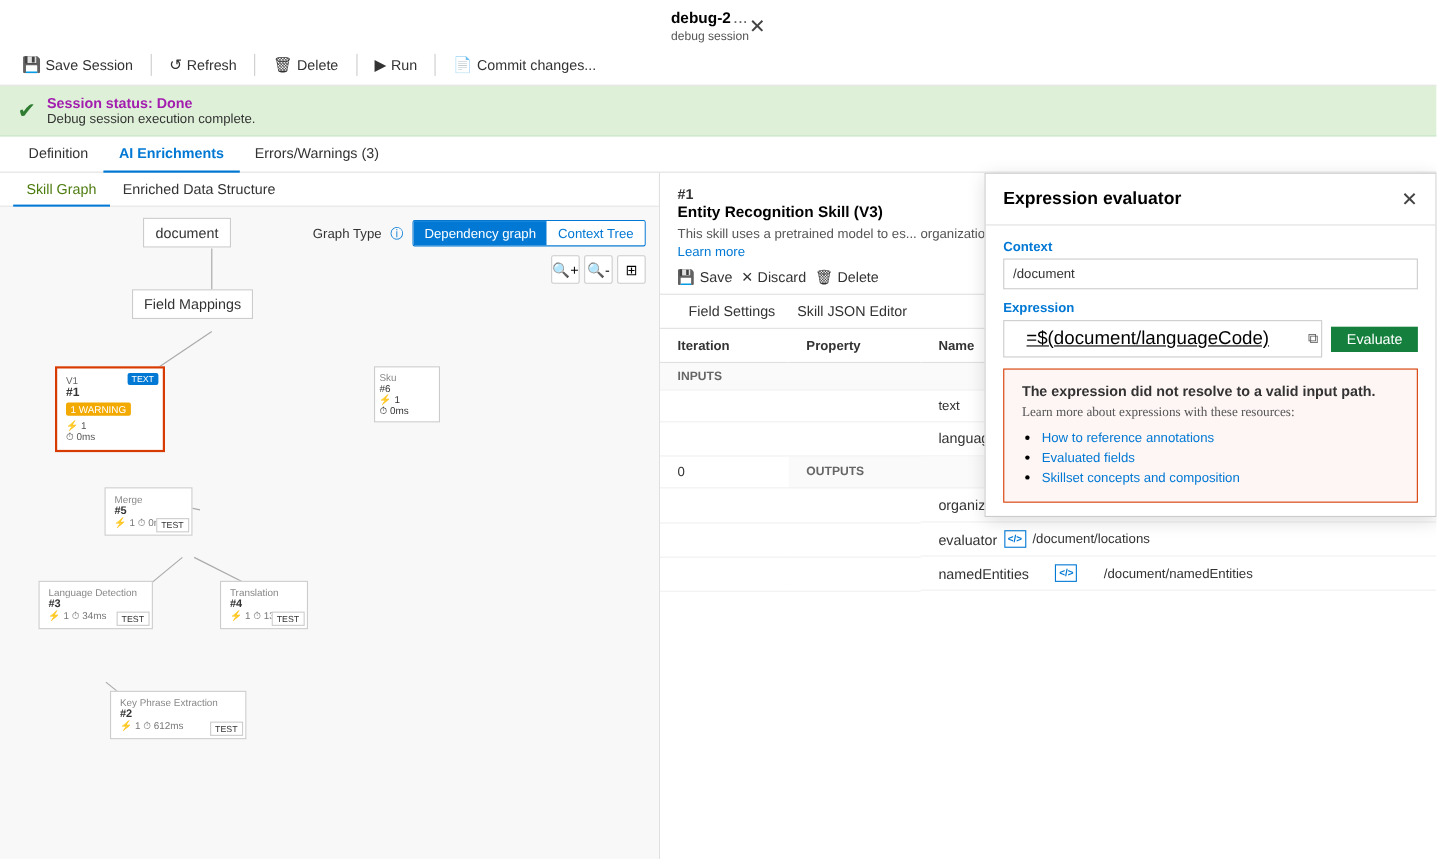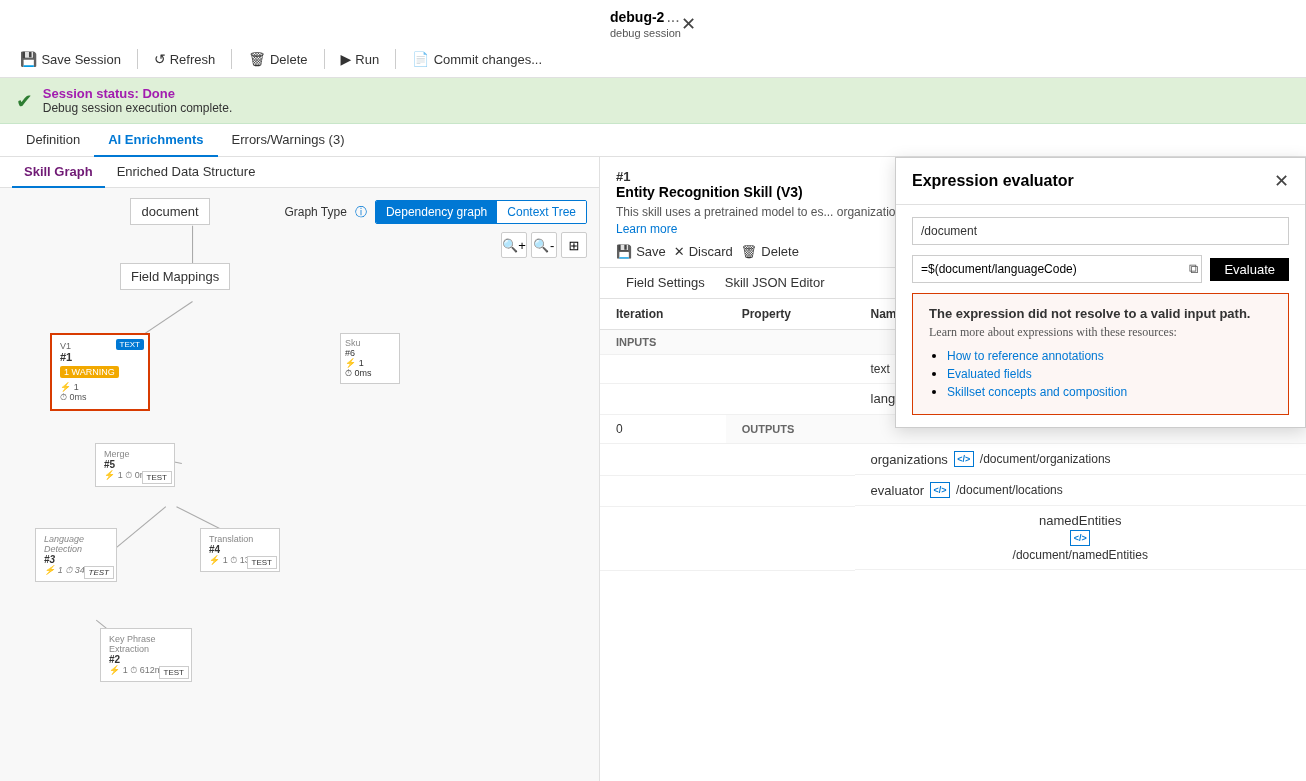--- a/index.html
+++ b/index.html
@@ -51,21 +51,21 @@
     .left-panel { width: 600px; display: flex; flex-direction: column; border-right: 1px solid #e0e0e0; }
 
     .sub-tabs {
       display: flex; gap: 0; padding: 0 12px;
       border-bottom: 1px solid #e0e0e0;
     }
     .sub-tab {
       padding: 7px 12px; cursor: pointer; color: #333; font-size: 13px;
       border-bottom: 2px solid transparent; margin-bottom: -1px;
     }
-    .sub-tab.active { color: #701a75; border-bottom-color: #0078d4; font-weight: 700; }
+    .sub-tab.active { color: #4d7c0f; border-bottom-color: #0078d4; font-weight: 400; }
 
     .graph-area { flex: 1; position: relative; overflow: hidden; background: #f8f8f8; }
 
     .graph-type-selector {
       position: absolute; top: 12px; right: 12px;
       display: flex; align-items: center; gap: 8px; z-index: 10;
     }
     .graph-type-label { color: #333; font-size: 12px; }
     .graph-type-info { color: #0078d4; font-size: 12px; cursor: pointer; }
     .graph-tabs { display: flex; border: 1px solid #0078d4; border-radius: 2px; overflow: hidden; }
@@ -112,31 +112,31 @@
     .node-skill-stats { font-size: 9px; color: #555; margin-top: 2px; }
     .node-skill-badge { background: #0078d4; color: #fff; font-size: 8px; padding: 1px 4px; border-radius: 2px; position: absolute; right: 4px; top: 4px; }
     .node-merge {
       position: absolute; top: 255px; left: 95px;
       background: #fff; border: 1px solid #ccc;
       padding: 5px 8px; font-size: 10px; color: #333; width: 80px;
     }
     .node-lang-detect {
       position: absolute; top: 340px; left: 35px;
       background: #fff; border: 1px solid #ccc;
-      padding: 5px 8px; font-size: 10px; color: #333; width: 82px; font-style: italic;
+      padding: 5px 8px; font-size: 10px; color: #333; width: 104px;
     }
     .node-translation {
       position: absolute; top: 340px; left: 200px;
       background: #fff; border: 1px solid #ccc;
       padding: 5px 8px; font-size: 10px; color: #333; width: 80px;
     }
     .node-keyphrase {
       position: absolute; top: 440px; left: 100px;
       background: #fff; border: 1px solid #ccc;
-      padding: 5px 8px; font-size: 10px; color: #333; width: 92px;
+      padding: 5px 8px; font-size: 10px; color: #333; width: 124px;
     }
     .node-small-header { color: #888; font-size: 9px; }
     .node-small-num { font-size: 10px; font-weight: 600; }
     .node-small-stats { font-size: 9px; color: #777; }
     .test-btn {
       font-size: 8px; background: #fff; border: 1px solid #ccc;
       padding: 1px 4px; cursor: pointer; position: absolute; right: 2px; bottom: 2px;
     }
     .node-output-box {
       position: absolute; top: 145px; right: 80px;
@@ -209,23 +209,23 @@
     .expr-panel-close { background: none; border: none; cursor: pointer; font-size: 18px; color: #444; }
 
     .expr-panel-body { padding: 12px 16px; }
     .expr-label { font-size: 12px; font-weight: 600; color: #0078d4; margin-bottom: 4px; }
     .expr-input {
       width: 100%; padding: 6px 8px; border: 1px solid #ccc;
       font-size: 12px; color: #333; margin-bottom: 10px;
     }
     .expr-row { display: flex; gap: 8px; align-items: center; margin-bottom: 10px; }
     .expr-input-with-btn { flex: 1; position: relative; }
-    .expr-input-with-btn input { width: 100%; padding: 6px 30px 6px 8px; border: 1px solid #ccc; font-size: 12px; }
+    .expr-input-with-btn input { width: 100%; padding: 6px 30px 6px 20px; border: 1px solid #ccc; font-size: 17px; text-decoration: underline; }
     .copy-btn { position: absolute; right: 4px; top: 50%; transform: translateY(-50%); background: none; border: none; cursor: pointer; color: #555; font-size: 13px; }
-    .evaluate-btn { background: #000000; color: #fff; border: none; padding: 4px 14px; cursor: pointer; font-size: 13px; white-space: nowrap; }
+    .evaluate-btn { background: #15803d; color: #fff; border: none; padding: 4px 14px; cursor: pointer; font-size: 13px; white-space: nowrap; }
 
     .error-box {
       border: 1px solid #d83b01; background: #fdf6f4;
       padding: 12px 16px; margin-top: 8px;
     }
     .error-title { font-weight: 600; color: #333; font-size: 13px; margin-bottom: 4px; }
     .error-sub { color: #555; font-size: 12px; margin-bottom: 8px; font-family: Liberation Serif, serif; }
     .error-links { list-style: disc; padding-left: 18px; }
     .error-links li { margin-bottom: 3px; }
     .error-links a { color: #0078d4; text-decoration: none; font-size: 12px; }
@@ -470,39 +470,41 @@
             <td style="display:flex;align-items:center;gap:6px;">
               <span>evaluator</span>
               <span class="code-icon-normal">&lt;/&gt;</span>
               <span class="path-value">/document/locations</span>
             </td>
           </tr>
 
           <tr>
             <td></td>
             <td></td>
-            <td style="display:flex;align-items:center;gap:2px;flex-direction:column;">
+            <td style="display:flex;align-items:center;gap:24px;">
               <span>namedEntities</span>
               <span class="code-icon-normal">&lt;/&gt;</span>
               <span class="path-value">/document/namedEntities</span>
             </td>
           </tr>
         </tbody>
       </table>
     </div>
   </div>
 
   <div class="expr-panel">
     <div class="expr-panel-header">
       <span class="expr-panel-title">Expression evaluator</span>
       <button class="expr-panel-close">✕</button>
     </div>
     <div class="expr-panel-body">
+      <div class="expr-label">Context</div>
       <input class="expr-input" type="text" value="/document" style="">
 
+      <div class="expr-label">Expression</div>
       <div class="expr-row">
         <div class="expr-input-with-btn">
           <input type="text" value="=$(document/languageCode)" style="">
           <button class="copy-btn">⧉</button>
         </div>
         <button class="evaluate-btn">Evaluate</button>
       </div>
 
       
       <div class="error-box">

